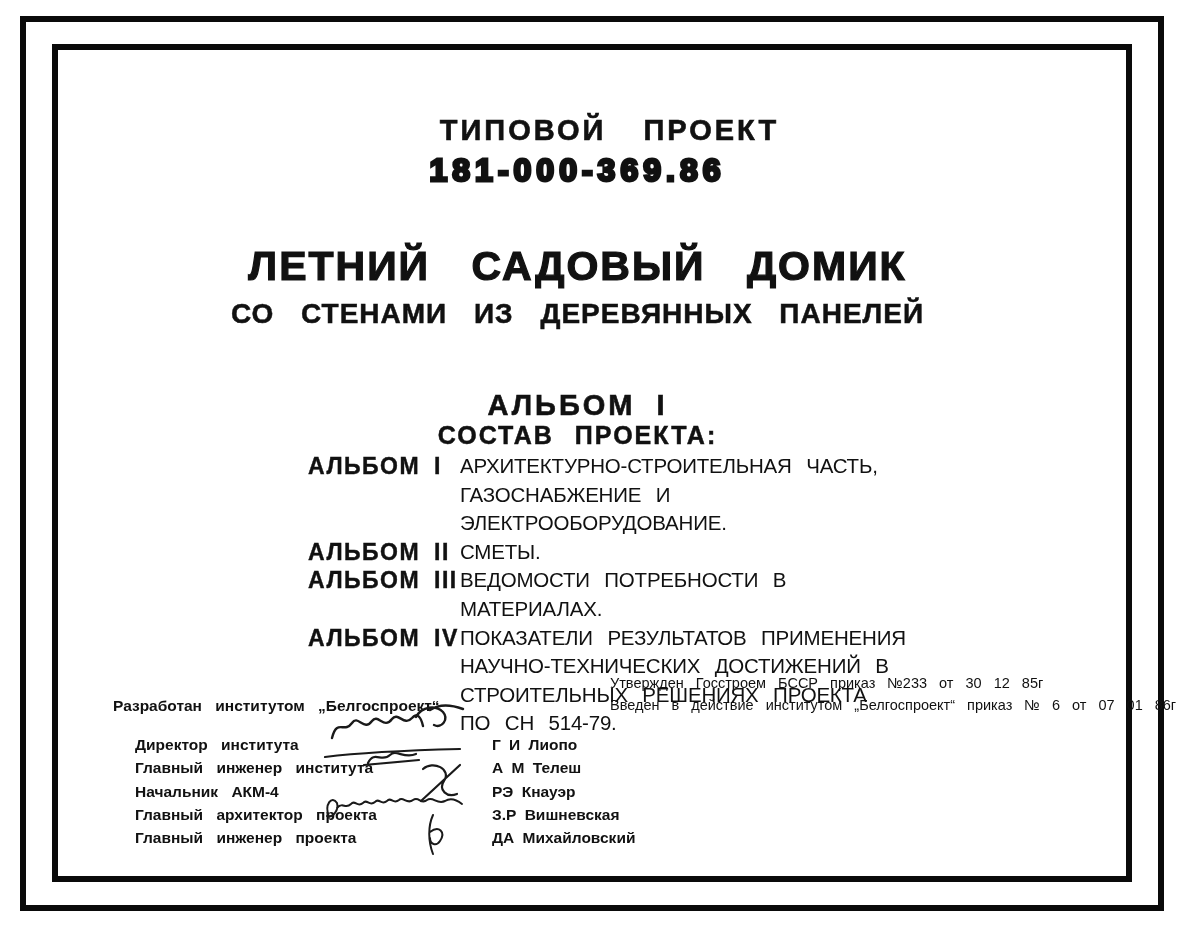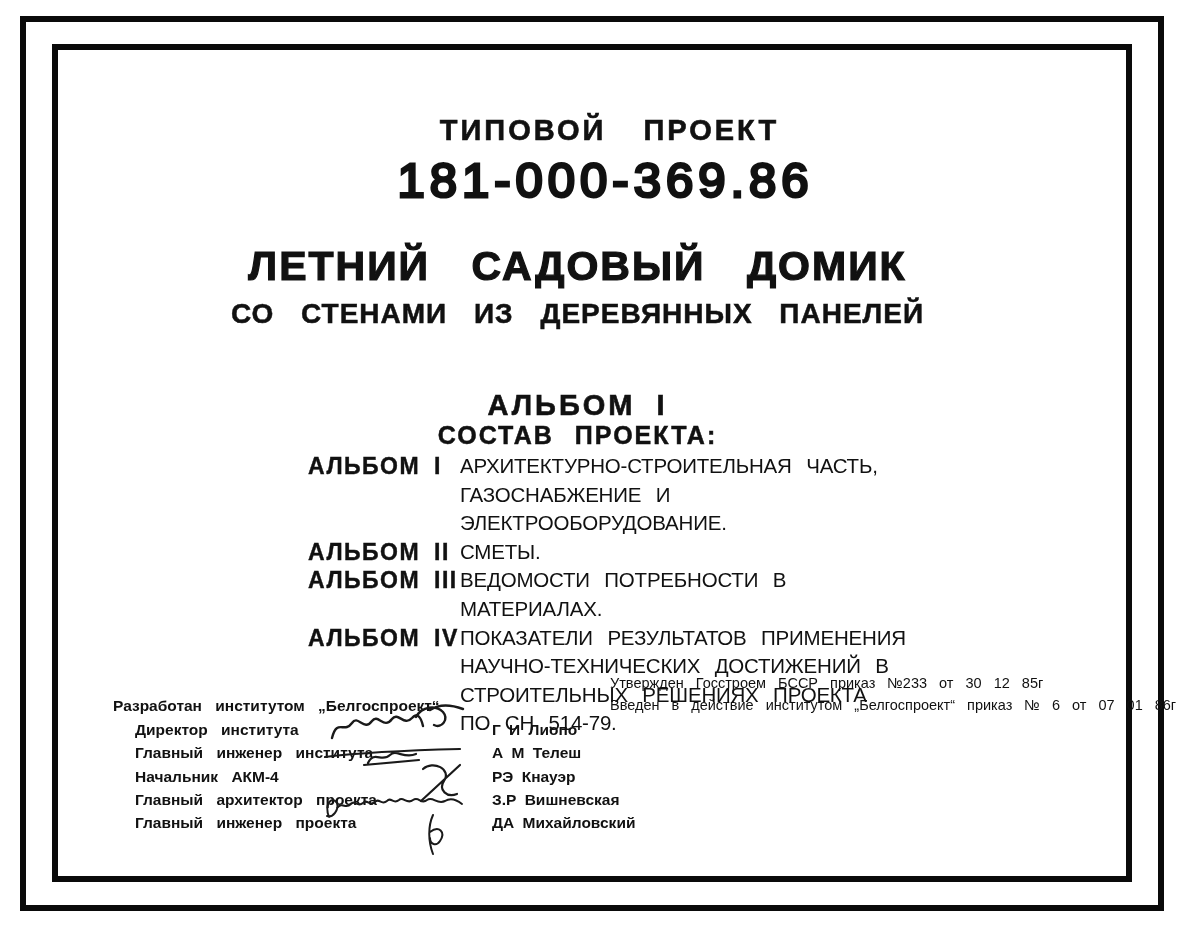--- a/index.html
+++ b/index.html
@@ -43,24 +43,23 @@
     top: 114px;
     font-size: 29px;
     font-weight: 800;
     letter-spacing: 3px;
     word-spacing: 26px;
     padding-left: 32px;
     -webkit-text-stroke: 0.6px #111;
   }
   .project-number {
     top: 152px;
-    font-size: 49px;
-    font-weight: 400;
+    font-size: 32px;
+    font-weight: 700;
     letter-spacing: 5px;
-    margin-left: 28px;
     -webkit-text-stroke: 3px #111;
   }
   .title-line1 {
     top: 243px;
     font-size: 41px;
     font-weight: 800;
     letter-spacing: 2px;
     word-spacing: 28px;
     -webkit-text-stroke: 1.2px #111;
   }
@@ -119,21 +118,21 @@
   .dev-block {
     position: absolute;
     left: 113px;
     top: 697px;
     width: 500px;
     font-size: 15.5px;
     font-weight: 700;
     word-spacing: 9px;
   }
   .dev-line1 {
-    margin-bottom: 6px;
+    margin-bottom: 21px;
     white-space: nowrap;
   }
   .dev-row {
     display: flex;
     height: 23.3px;
     align-items: flex-start;
   }
   .dev-role {
     flex: 0 0 357px;
     white-space: nowrap;

